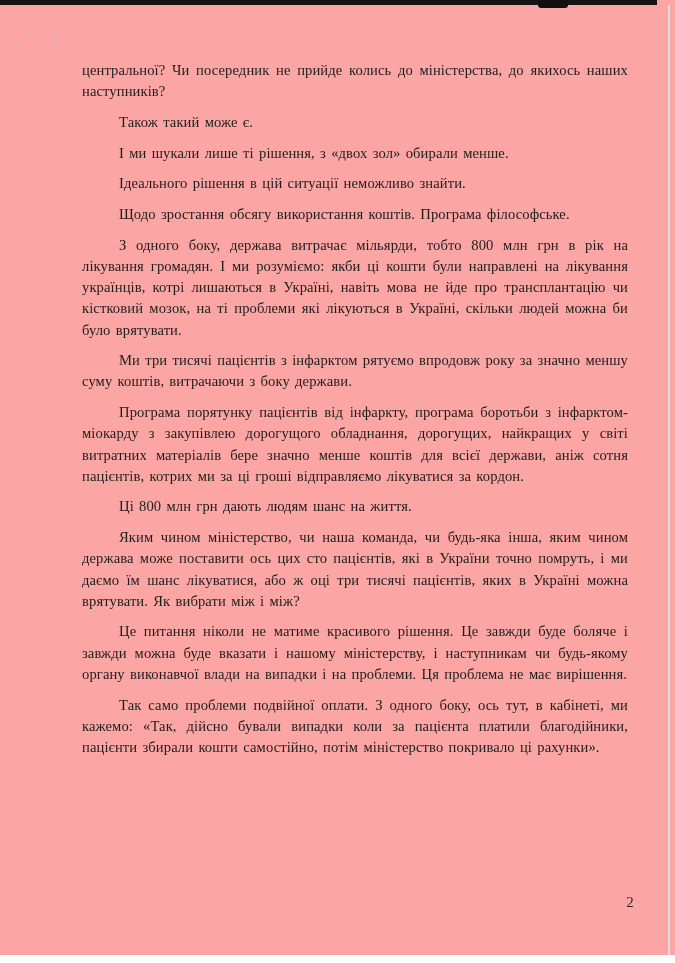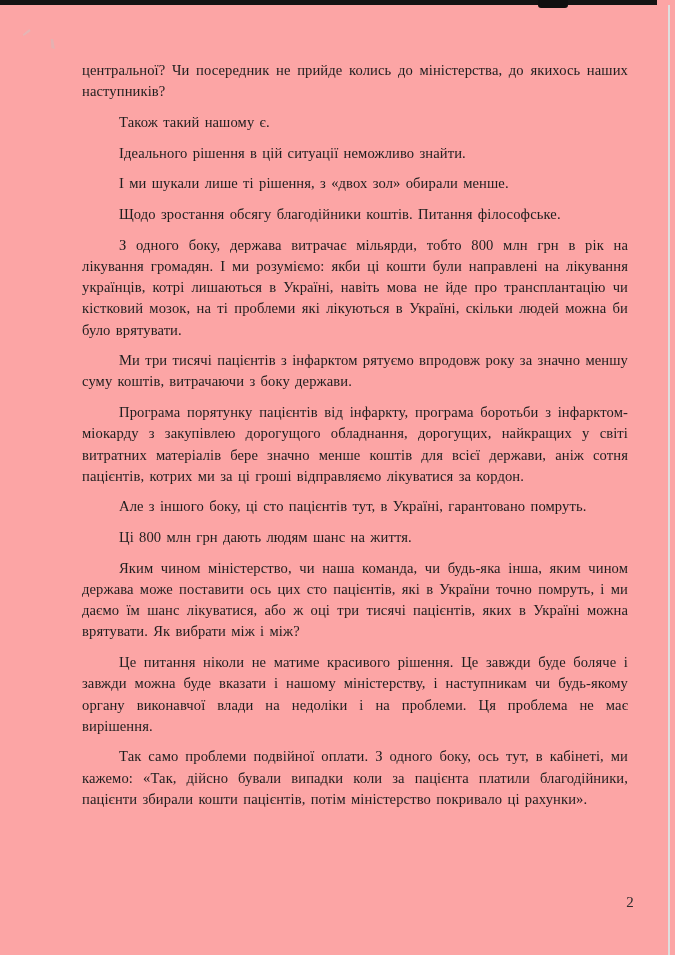--- a/index.html
+++ b/index.html
@@ -89,29 +89,28 @@
 <div class="scan-page">
 
   <div class="scan-bar-top"></div>
   <div class="scan-bar-top-notch"></div>
   <div class="scan-edge-right"></div>
   <div class="smudge-1"></div>
   <div class="smudge-2"></div>
 
   <div class="doc-body">
     <p>центральної? Чи посередник не прийде колись до міністерства, до якихось наших наступників?</p>
-    <p class="indent">Також такий нашому є.</p>
+    <p class="indent">Також такий може є.</p>
+    <p class="indent">І ми шукали лише ті рішення, з «двох зол» обирали менше.</p>
     <p class="indent">Ідеального рішення в цій ситуації неможливо знайти.</p>
-    <p class="indent">І ми шукали лише ті рішення, з «двох зол» обирали менше.</p>
-    <p class="indent">Щодо зростання обсягу благодійники коштів. Питання філософське.</p>
+    <p class="indent">Щодо зростання обсягу використання коштів. Програма філософське.</p>
     <p class="indent">З одного боку, держава витрачає мільярди, тобто 800 млн грн в рік на лікування громадян. І ми розуміємо: якби ці кошти були направлені на лікування українців, котрі лишаються в Україні, навіть мова не йде про трансплантацію чи кістковий мозок, на ті проблеми які лікуються в Україні, скільки людей можна би було врятувати.</p>
     <p class="indent">Ми три тисячі пацієнтів з інфарктом рятуємо впродовж року за значно меншу суму коштів, витрачаючи з боку держави.</p>
     <p class="indent">Програма порятунку пацієнтів від інфаркту, програма боротьби з інфарктом-міокарду з закупівлею дорогущого обладнання, дорогущих, найкращих у світі витратних матеріалів бере значно менше коштів для всієї держави, аніж сотня пацієнтів, котрих ми за ці гроші відправляємо лікуватися за кордон.</p>
-    <p class="indent">Але з іншого боку, ці сто пацієнтів тут, в Україні, гарантовано помруть.</p>
     <p class="indent">Ці 800 млн грн дають людям шанс на життя.</p>
     <p class="indent">Яким чином міністерство, чи наша команда, чи будь-яка інша, яким чином держава може поставити ось цих сто пацієнтів, які в України точно помруть, і ми даємо їм шанс лікуватися, або ж оці три тисячі пацієнтів, яких в Україні можна врятувати. Як вибрати між і між?</p>
-    <p class="indent">Це питання ніколи не матиме красивого рішення. Це завжди буде боляче і завжди можна буде вказати і нашому міністерству, і наступникам чи будь-якому органу виконавчої влади на недоліки і на проблеми. Ця проблема не має вирішення.</p>
-    <p class="indent">Так само проблеми подвійної оплати. З одного боку, ось тут, в кабінеті, ми кажемо: «Так, дійсно бували випадки коли за пацієнта платили благодійники, пацієнти збирали кошти пацієнтів, потім міністерство покривало ці рахунки».</p>
+    <p class="indent">Це питання ніколи не матиме красивого рішення. Це завжди буде боляче і завжди можна буде вказати і нашому міністерству, і наступникам чи будь-якому органу виконавчої влади на випадки і на проблеми. Ця проблема не має вирішення.</p>
+    <p class="indent">Так само проблеми подвійної оплати. З одного боку, ось тут, в кабінеті, ми кажемо: «Так, дійсно бували випадки коли за пацієнта платили благодійники, пацієнти збирали кошти самостійно, потім міністерство покривало ці рахунки».</p>
   </div>
 
   <div class="page-number">2</div>
 
 </div>
 
 </body></html>

